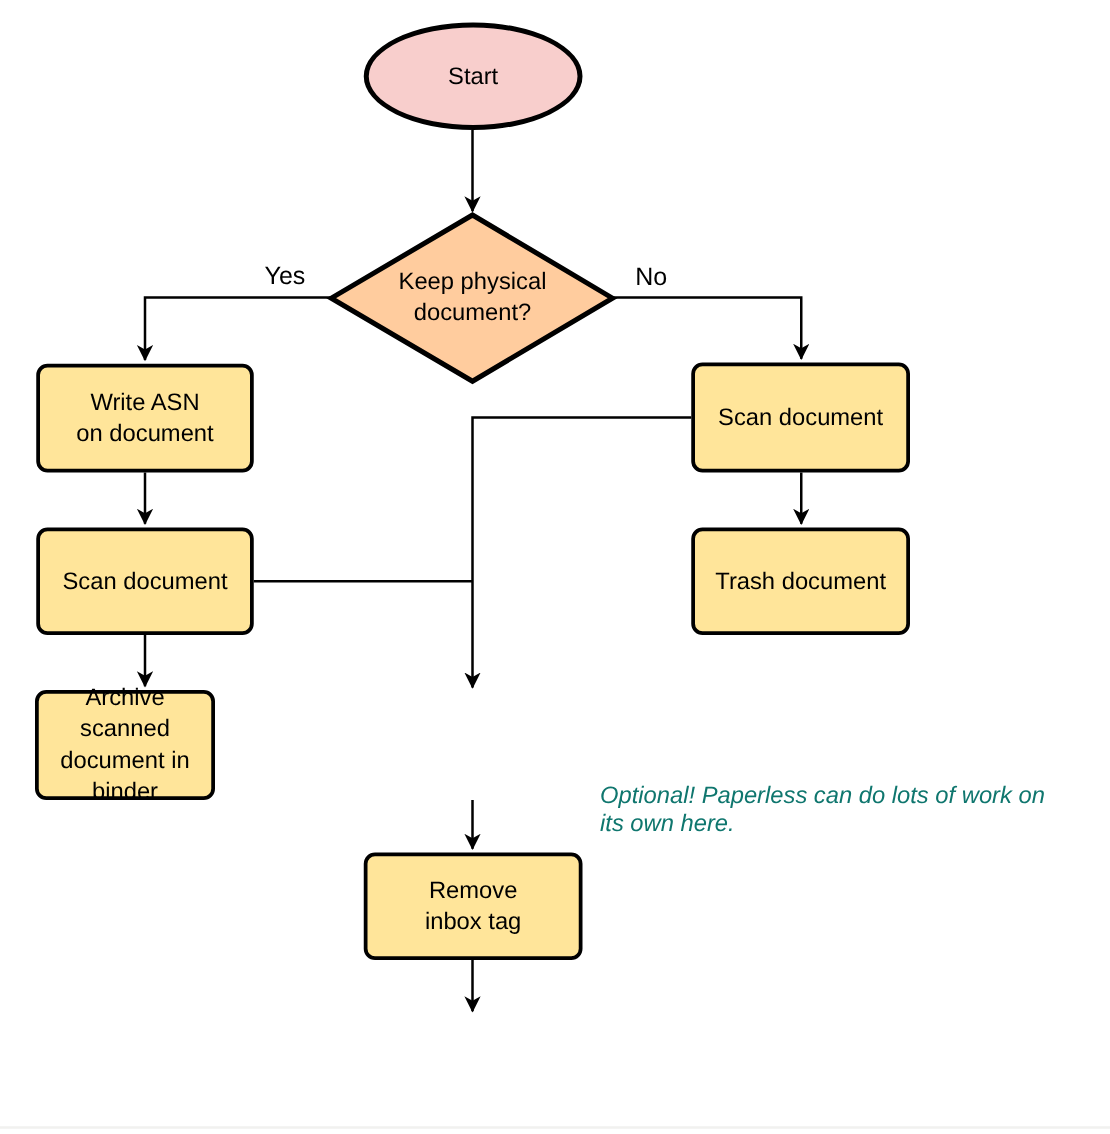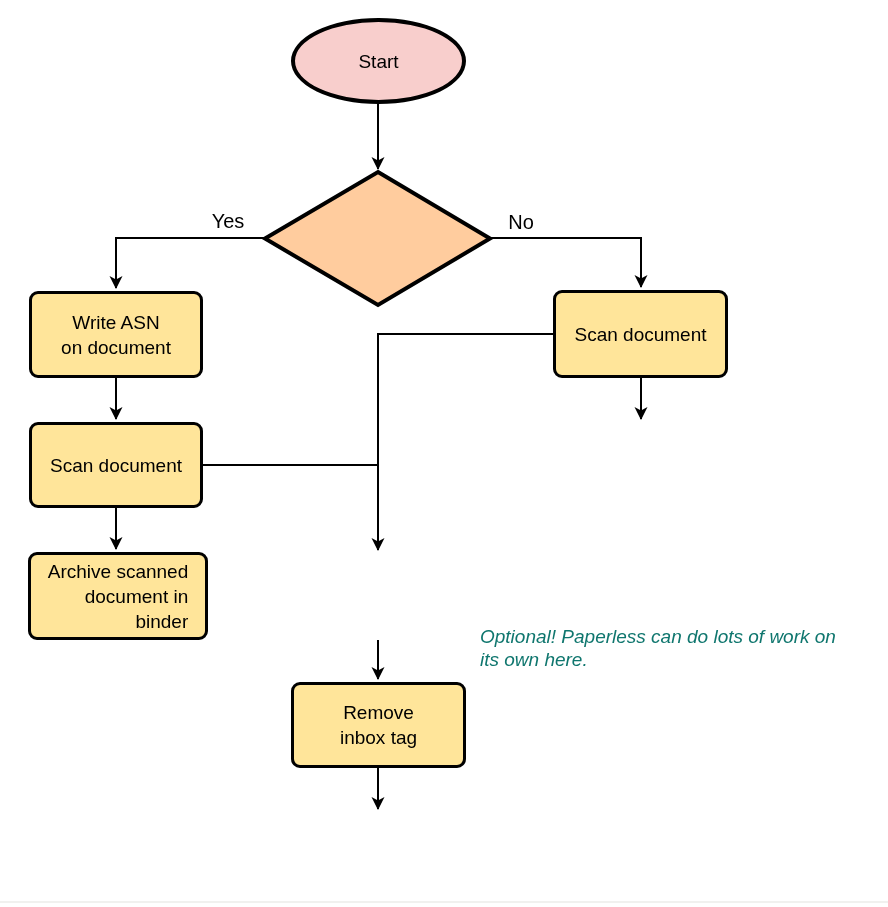--- a/index.html
+++ b/index.html
@@ -97,40 +97,45 @@
     <polyline points="378,640 378,679" fill="none" stroke="#000000" stroke-width="2" marker-end="url(#arrow)"></polyline>
     <polyline points="378,768 378,809" fill="none" stroke="#000000" stroke-width="2" marker-end="url(#arrow)"></polyline>
 
     <polygon points="378,172 490,238.5 378,305 265,238.5" stroke="#000000" stroke-width="4" stroke-linejoin="miter" fill="#ffcc9e"></polygon>
   </svg>
 
   <div class="node terminal" style="left: 291px; top: 18px; width: 175px; height: 86px; background-color: rgb(248, 206, 204); align-items: center;">
     <span>Start</span>
   </div>
 
+  <div class="node decision-label" style="left:288px; top:210px; width:180px; height:56px;">Keep physical
+document?</div>
 
   <div class="node process" style="left: 29px; top: 291px; width: 174px; height: 87px; background-color: rgb(255, 229, 154);">
     <span>Write ASN
 on document</span>
   </div>
 
   <div class="node process" style="left: 29px; top: 422px; width: 174px; height: 86px; background-color: rgb(255, 229, 154);">
     <span>Scan document</span>
   </div>
 
-  <div class="node process" style="left: 28px; top: 552px; width: 180px; height: 88px; background-color: rgb(255, 229, 154); text-align: right;">
+  <div class="node process" style="left: 28px; top: 552px; width: 144px; height: 88px; background-color: rgb(255, 229, 154);">
     <span>Archive scanned
 document in
 binder</span>
   </div>
 
   <div class="node process" style="left: 553px; top: 290px; width: 175px; height: 88px; background-color: rgb(255, 229, 154);">
     <span>Scan document</span>
   </div>
 
+  <div class="node process" style="left: 553px; top: 422px; width: 175px; height: 86px; background-color: rgb(255, 229, 154);">
+    <span>Trash document</span>
+  </div>
 
 
   <div class="node process" style="left: 291px; top: 682px; width: 175px; height: 86px; background-color: rgb(255, 229, 154);">
     <span>Remove
 inbox tag</span>
   </div>
 
 
   <div class="edge-label" style="left:200px; top:211px; width:56px;">Yes</div>
 

